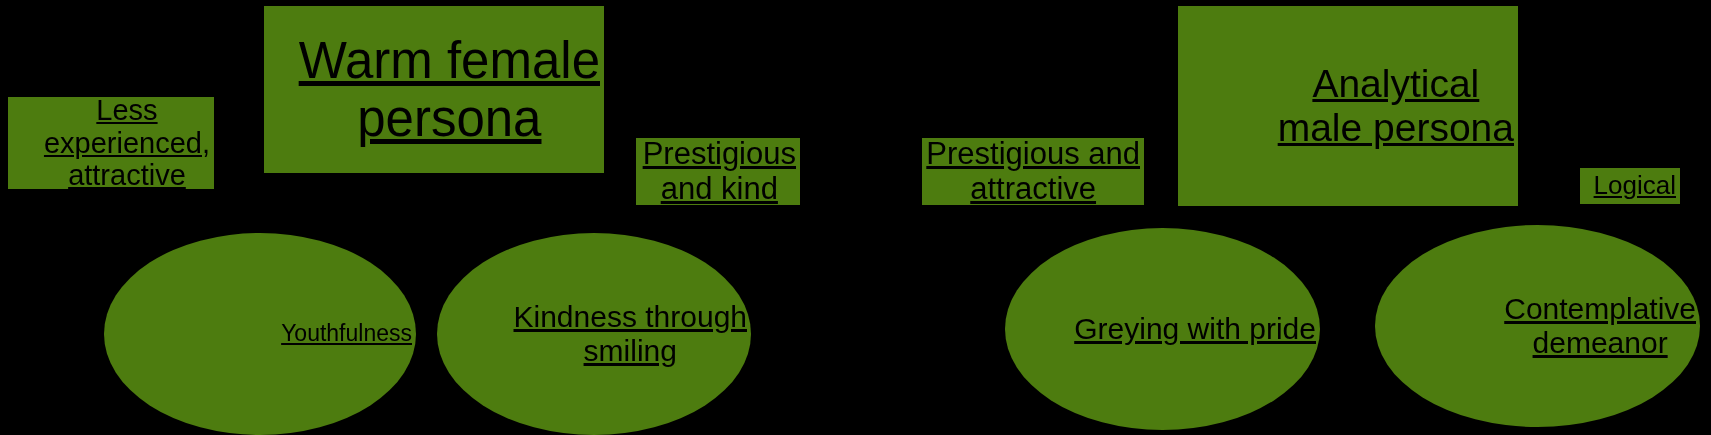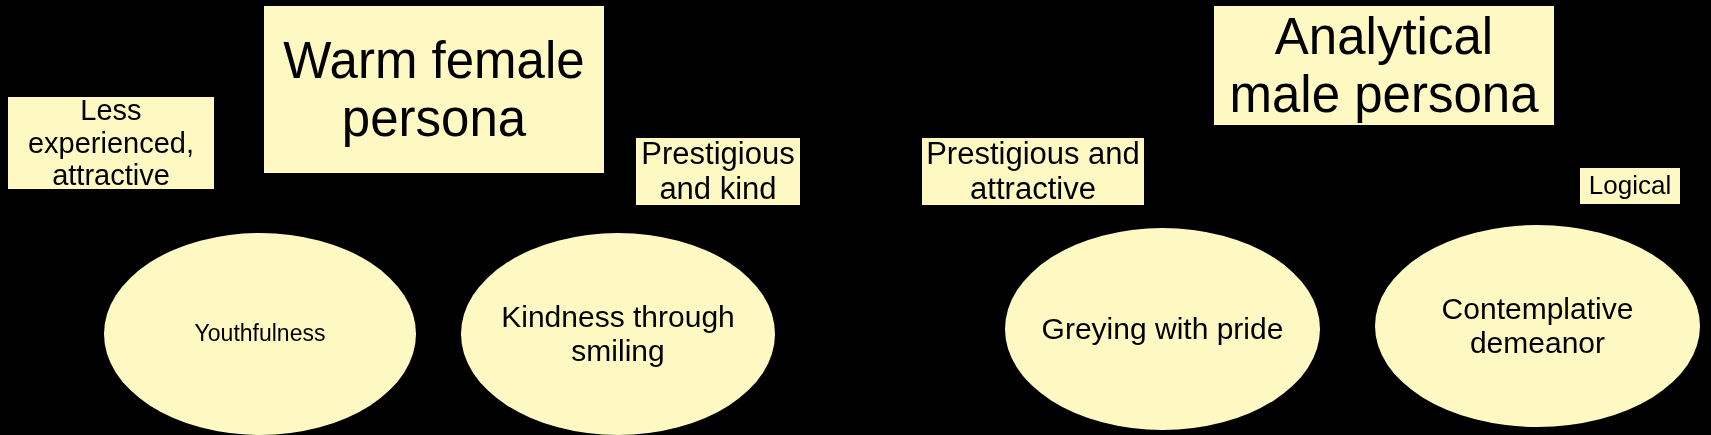--- a/index.html
+++ b/index.html
@@ -10,46 +10,47 @@
   #canvas {
     position: relative;
     width: 1711px;
     height: 435px;
     background: #000000;
     overflow: hidden;
     font-family: "Liberation Sans", sans-serif;
   }
   .node {
     position: absolute;
-    background: #fef9c3;
+    background: #4d7c0f;
     color: #000000;
     display: flex;
     align-items: center;
-    justify-content: center;
+    justify-content: flex-end;
     text-align: center;
     line-height: 1.12;
     box-sizing: border-box;
     white-space: pre-line;
+    text-decoration: underline;
   }
   .rect {
     border-radius: 0;
   }
   .ellipse {
     border-radius: 50%;
   }
   
   .n-less-experienced      { left: 8px;    top: 97px;  width: 206px; height: 92px; font-size: 29px; }
   .n-warm-female           { left: 264px;  top: 6px;   width: 340px; height: 167px; font-size: 51px; }
   .n-submissive            { left: 636px;  top: 138px; width: 164px; height: 67px;  font-size: 31px; }
   .n-prestigious           { left: 922px;  top: 138px; width: 222px; height: 67px;  font-size: 31px; }
-  .n-analytical            { left: 1214px; top: 6px;   width: 340px; height: 119px; font-size: 51px; }
+  .n-analytical            { left: 1178px; top: 6px;   width: 340px; height: 200px; font-size: 39px; }
   .n-logical               { left: 1580px; top: 168px; width: 100px; height: 36px;  font-size: 26px; }
 
   .n-youthfulness          { left: 104px;   top: 233px; width: 312px; height: 202px; font-size: 23px; }
-  .n-kindness              { left: 461px;  top: 233px; width: 314px; height: 202px; font-size: 30px; }
+  .n-kindness              { left: 437px;  top: 233px; width: 314px; height: 202px; font-size: 30px; }
   .n-greying               { left: 1005px; top: 228px; width: 315px; height: 202px; font-size: 30px; }
   .n-contemplative         { left: 1375px; top: 225px; width: 325px; height: 202px; font-size: 30px; }
 
   .node > span {
     display: block;
     padding: 0 4px;
   }
 </style>
 </head>
 <body>

